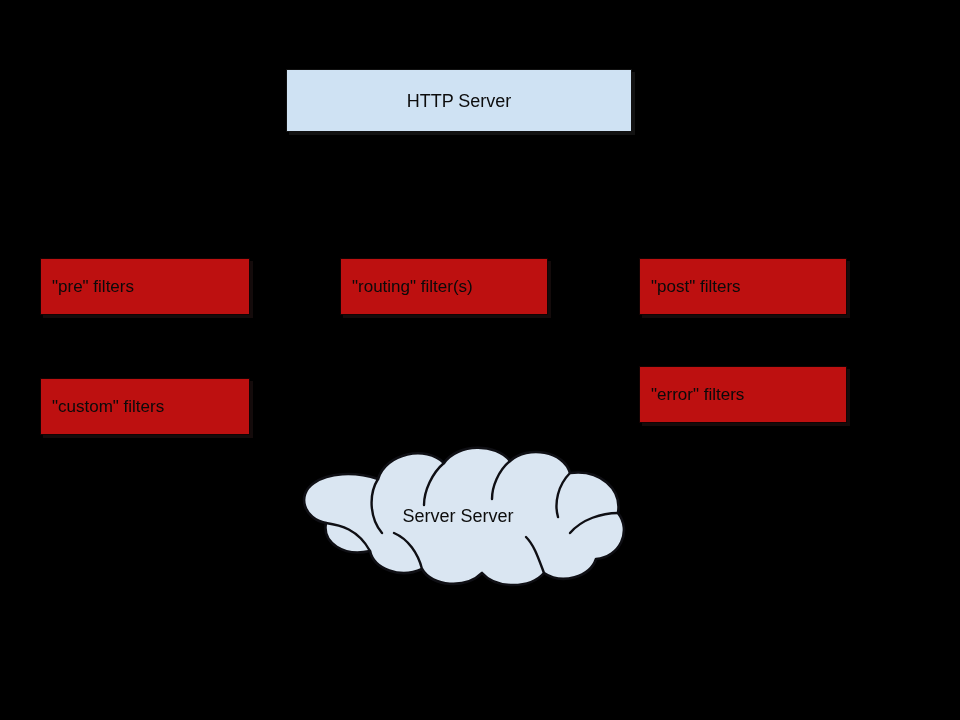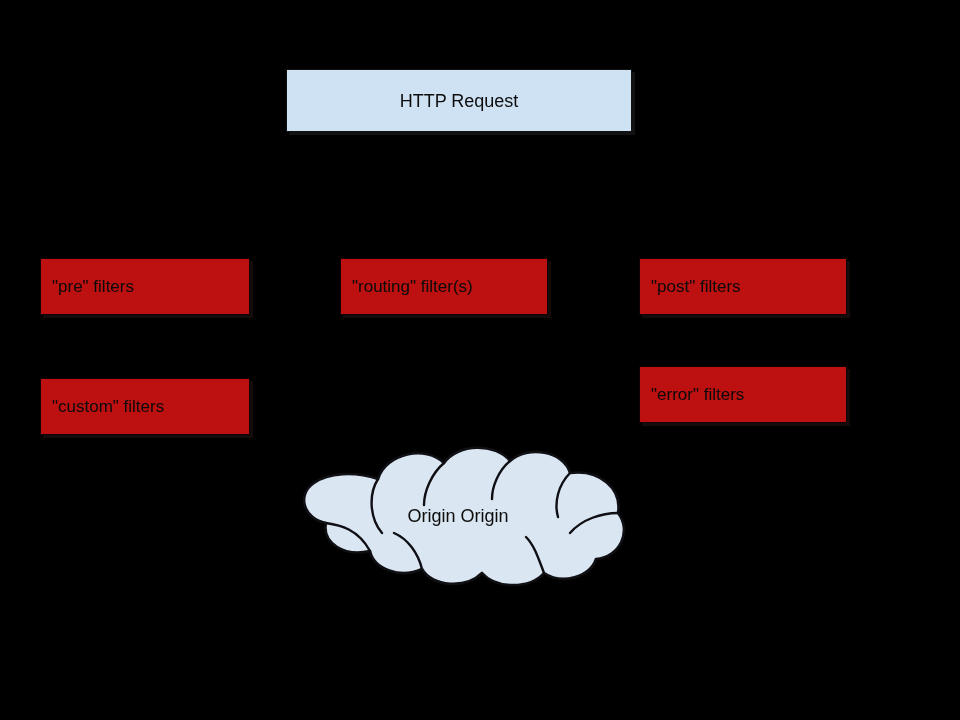--- a/index.html
+++ b/index.html
@@ -110,21 +110,21 @@
       <path d="M459 132 L459 200 L145 200 L145 258"></path>
       <path d="M459 132 L459 258"></path>
       <path d="M459 132 L459 200 L743 200 L743 258"></path>
       <path d="M145 315 L145 378"></path>
       <path d="M743 315 L743 366"></path>
       <path d="M444 315 L444 470"></path>
     </g>
   </svg>
 
   <div class="node box-request">
-    <span class="node-label">HTTP Request</span>
+    <span class="node-label">HTTP Server</span>
   </div>
 
   <div class="node box-filter box-pre">
     <span class="node-label">"pre" filters</span>
   </div>
 
   <div class="node box-filter box-routing">
     <span class="node-label">"routing" filter(s)</span>
   </div>
 
@@ -159,16 +159,16 @@
           Z" fill="#dae6f2" stroke="#0f0f14" stroke-width="2.6" stroke-linejoin="round"></path>
       <path d="M 96 38 C 86 54, 88 78, 100 92" fill="none" stroke="#0f0f14" stroke-width="2.4" stroke-linecap="round"></path>
       <path d="M 44 82 C 58 84, 76 88, 88 110" fill="none" stroke="#0f0f14" stroke-width="2.4" stroke-linecap="round"></path>
       <path d="M 162 22 C 150 32, 142 50, 142 64" fill="none" stroke="#0f0f14" stroke-width="2.4" stroke-linecap="round"></path>
       <path d="M 228 20 C 216 30, 210 46, 210 58" fill="none" stroke="#0f0f14" stroke-width="2.4" stroke-linecap="round"></path>
       <path d="M 288 32 C 276 44, 272 62, 276 76" fill="none" stroke="#0f0f14" stroke-width="2.4" stroke-linecap="round"></path>
       <path d="M 336 72 C 320 72, 300 78, 288 92" fill="none" stroke="#0f0f14" stroke-width="2.4" stroke-linecap="round"></path>
       <path d="M 140 128 C 136 112, 126 98, 112 92" fill="none" stroke="#0f0f14" stroke-width="2.4" stroke-linecap="round"></path>
       <path d="M 262 132 C 256 116, 252 104, 244 96" fill="none" stroke="#0f0f14" stroke-width="2.4" stroke-linecap="round"></path>
     </svg>
-    <span class="cloud-label">Origin Origin</span>
+    <span class="cloud-label">Server Server</span>
   </div>
 
 </div>
 
 </body></html>

